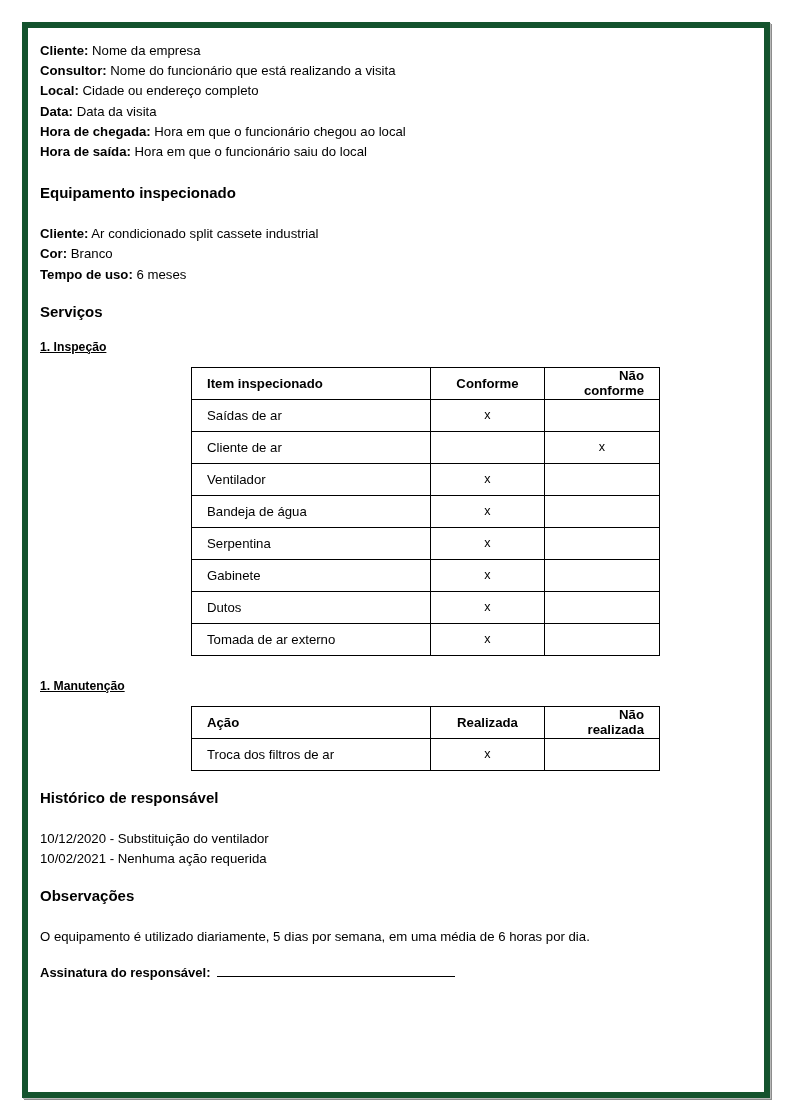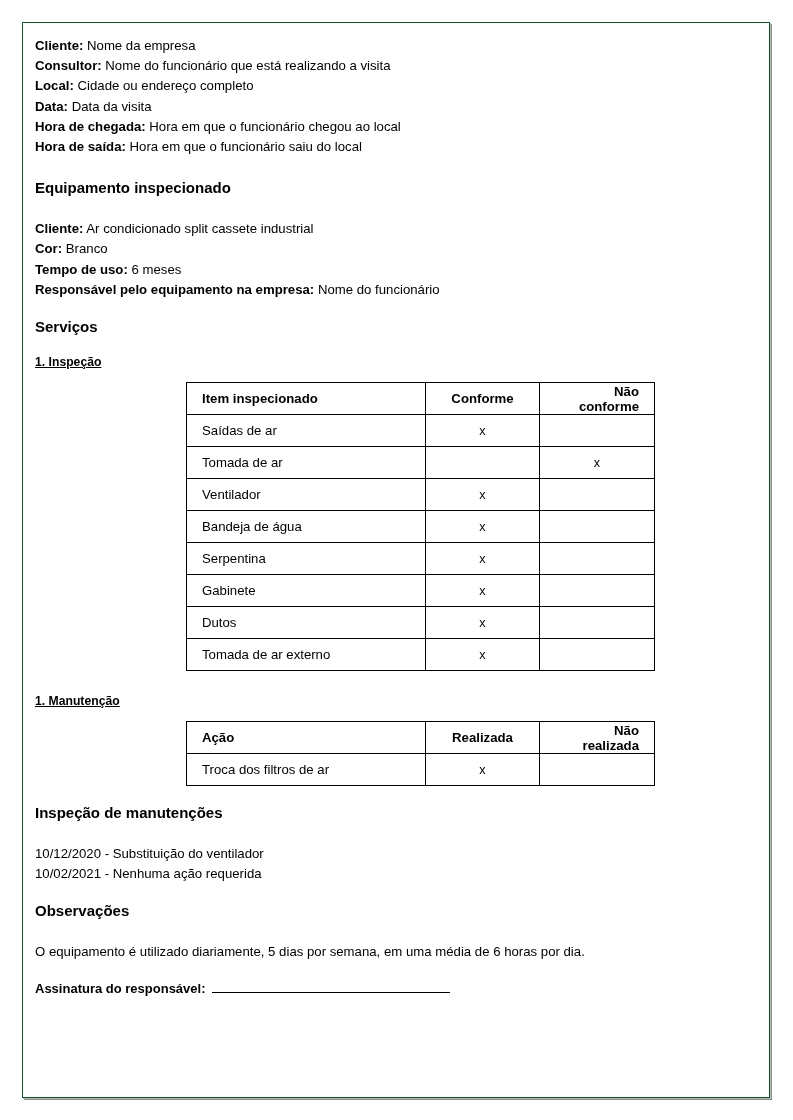--- a/index.html
+++ b/index.html
@@ -15,21 +15,21 @@
     overflow: hidden;
   }
   .page {
     position: absolute;
     left: 22px;
     top: 22px;
     width: 748px;
     height: 1076px;
     box-sizing: border-box;
     background: #ffffff;
-    border: 1px solid #14532d;
+    border: 6px solid #14532d;
     box-shadow: 1px 1px 0 0 #b9b9b9, 2px 2px 0 0 #8c8c8c;
   }
   .inner {
     position: absolute;
     left: 12px;
     top: 13px;
     right: 12px;
   }
   .line {
     font-size: 13.2px;
@@ -137,24 +137,20 @@
         <span>Ar condicionado split cassete industrial</span>
       </div>
       <div class="line">
         <b>Cor:</b>
         <span>Branco</span>
       </div>
       <div class="line">
         <b>Tempo de uso:</b>
         <span>6 meses</span>
       </div>
-      <div class="line">
-        <b>Responsável pelo equipamento na empresa:</b>
-        <span>Nome do funcionário</span>
-      </div>
     </div>
 
     <div class="gap-18"></div>
 
     <h2 class="sec">Serviços</h2>
 
     <div class="gap-18"></div>
 
     <h3 class="sub">1. Inspeção</h3>
 
@@ -168,21 +164,21 @@
           <th class="c-no">Não conforme</th>
         </tr>
       </thead>
       <tbody>
         <tr>
           <td>Saídas de ar</td>
           <td class="mark">x</td>
           <td class="mark"></td>
         </tr>
         <tr>
-          <td>Tomada de ar</td>
+          <td>Cliente de ar</td>
           <td class="mark"></td>
           <td class="mark">x</td>
         </tr>
         <tr>
           <td>Ventilador</td>
           <td class="mark">x</td>
           <td class="mark"></td>
         </tr>
         <tr>
           <td>Bandeja de água</td>
@@ -230,21 +226,21 @@
         <tr>
           <td>Troca dos filtros de ar</td>
           <td class="mark">x</td>
           <td class="mark"></td>
         </tr>
       </tbody>
     </table>
 
     <div class="gap-18"></div>
 
-    <h2 class="sec">Inspeção de manutenções</h2>
+    <h2 class="sec">Histórico de responsável</h2>
 
     <div class="gap-22"></div>
 
     <div>
       <div class="line">10/12/2020 - Substituição do ventilador</div>
       <div class="line">10/02/2021 - Nenhuma ação requerida</div>
     </div>
 
     <div class="gap-18"></div>
 

